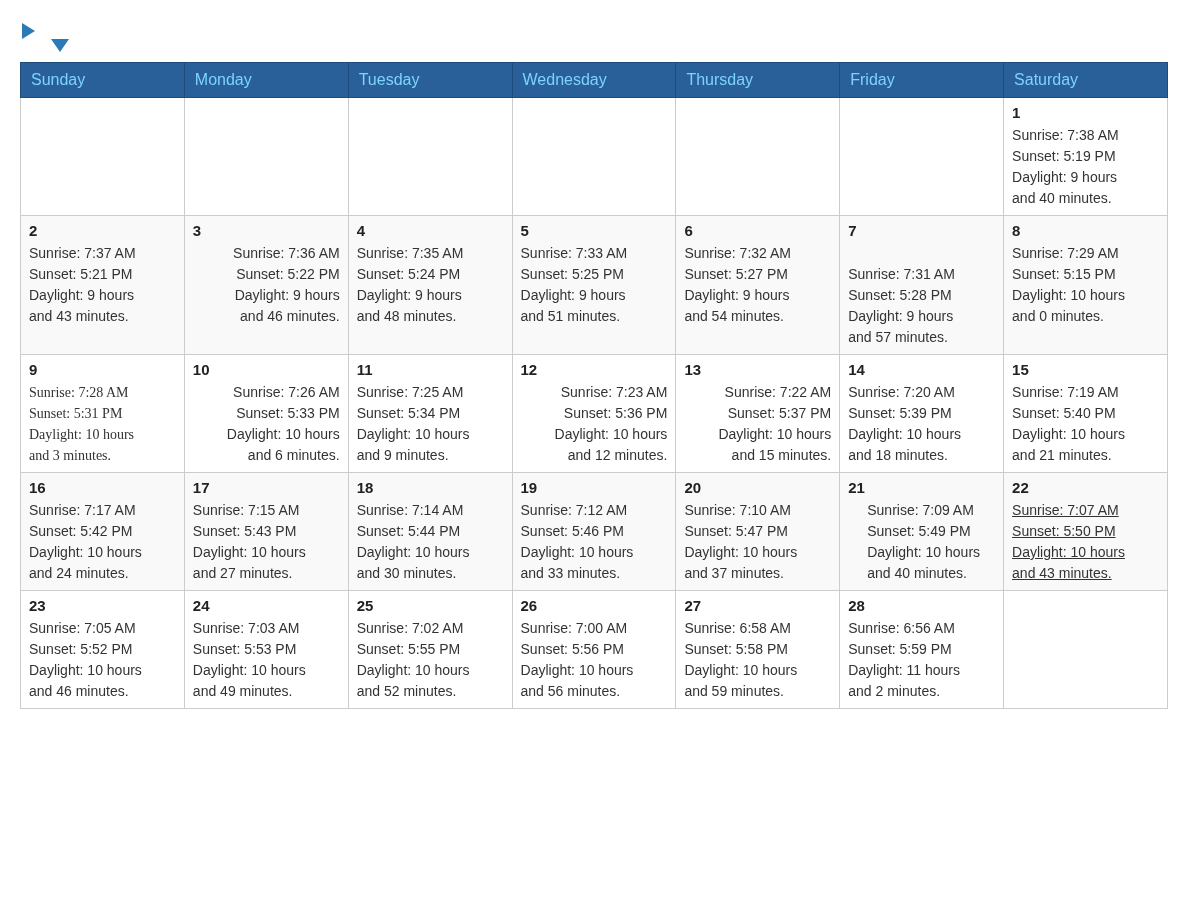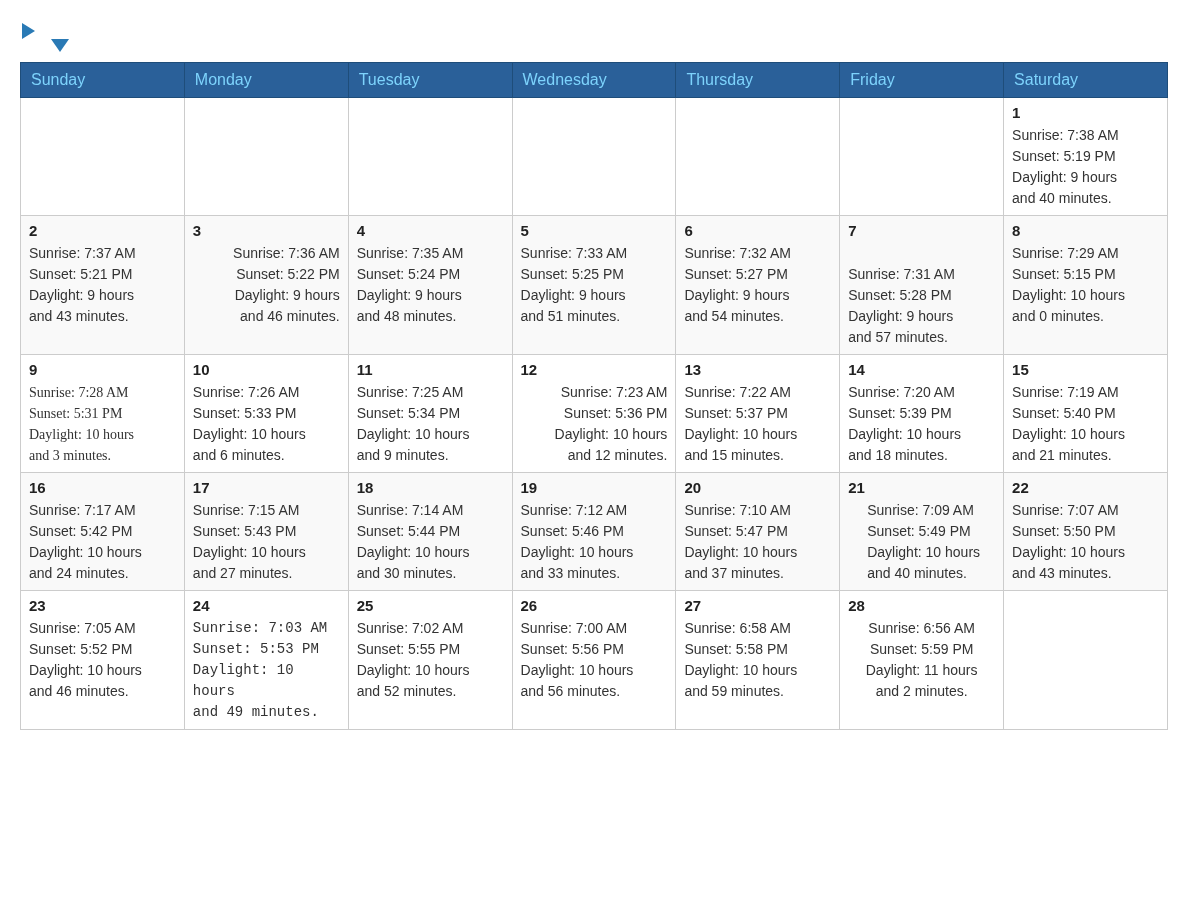--- a/index.html
+++ b/index.html
@@ -225,42 +225,42 @@
       <tr style="height: 110px;">
         <td>
           <span class="day-number">9</span>
           <div class="day-info" style="white-space: pre-line; font-family: Liberation Serif, serif;">Sunrise: 7:28 AM
 Sunset: 5:31 PM
 Daylight: 10 hours
 and 3 minutes.</div>
         </td>
         <td>
           <span class="day-number">10</span>
-          <div class="day-info" style="white-space: pre-line;">Sunrise: 7:26 AM
+          <div class="day-info" style="white-space: pre-line; text-align: right;">Sunrise: 7:26 AM
 Sunset: 5:33 PM
 Daylight: 10 hours
 and 6 minutes.</div>
         </td>
         <td>
           <span class="day-number">11</span>
           <div class="day-info" style="white-space: pre-line;">Sunrise: 7:25 AM
 Sunset: 5:34 PM
 Daylight: 10 hours
 and 9 minutes.</div>
         </td>
         <td>
           <span class="day-number">12</span>
           <div class="day-info" style="white-space: pre-line; text-align: right;">Sunrise: 7:23 AM
 Sunset: 5:36 PM
 Daylight: 10 hours
 and 12 minutes.</div>
         </td>
         <td>
           <span class="day-number">13</span>
-          <div class="day-info" style="white-space: pre-line;">Sunrise: 7:22 AM
+          <div class="day-info" style="white-space: pre-line; text-align: right;">Sunrise: 7:22 AM
 Sunset: 5:37 PM
 Daylight: 10 hours
 and 15 minutes.</div>
         </td>
         <td>
           <span class="day-number">14</span>
           <div class="day-info" style="white-space: pre-line;">Sunrise: 7:20 AM
 Sunset: 5:39 PM
 Daylight: 10 hours
 and 18 minutes.</div>
@@ -311,37 +311,37 @@
         </td>
         <td>
           <span class="day-number">21</span>
           <div class="day-info" style="white-space: pre-line; margin-left: 19px;">Sunrise: 7:09 AM
 Sunset: 5:49 PM
 Daylight: 10 hours
 and 40 minutes.</div>
         </td>
         <td>
           <span class="day-number">22</span>
-          <div class="day-info" style="white-space: pre-line;">Sunrise: 7:07 AM
+          <div class="day-info" style="white-space: pre-line; text-decoration: underline;">Sunrise: 7:07 AM
 Sunset: 5:50 PM
 Daylight: 10 hours
 and 43 minutes.</div>
         </td>
       </tr>
       <tr style="height: 110px;">
         <td>
           <span class="day-number">23</span>
           <div class="day-info" style="white-space: pre-line;">Sunrise: 7:05 AM
 Sunset: 5:52 PM
 Daylight: 10 hours
 and 46 minutes.</div>
         </td>
         <td>
           <span class="day-number">24</span>
-          <div class="day-info" style="white-space: pre-line; font-family: Liberation Mono, monospace;">Sunrise: 7:03 AM
+          <div class="day-info" style="white-space: pre-line;">Sunrise: 7:03 AM
 Sunset: 5:53 PM
 Daylight: 10 hours
 and 49 minutes.</div>
         </td>
         <td>
           <span class="day-number">25</span>
           <div class="day-info" style="white-space: pre-line;">Sunrise: 7:02 AM
 Sunset: 5:55 PM
 Daylight: 10 hours
 and 52 minutes.</div>
@@ -355,21 +355,21 @@
         </td>
         <td>
           <span class="day-number">27</span>
           <div class="day-info" style="white-space: pre-line;">Sunrise: 6:58 AM
 Sunset: 5:58 PM
 Daylight: 10 hours
 and 59 minutes.</div>
         </td>
         <td>
           <span class="day-number">28</span>
-          <div class="day-info" style="white-space: pre-line; text-align: center;">Sunrise: 6:56 AM
+          <div class="day-info" style="white-space: pre-line;">Sunrise: 6:56 AM
 Sunset: 5:59 PM
 Daylight: 11 hours
 and 2 minutes.</div>
         </td>
         <td class="empty-cell"></td>
       </tr>
     </tbody>
 </table>
 
 </body></html>

